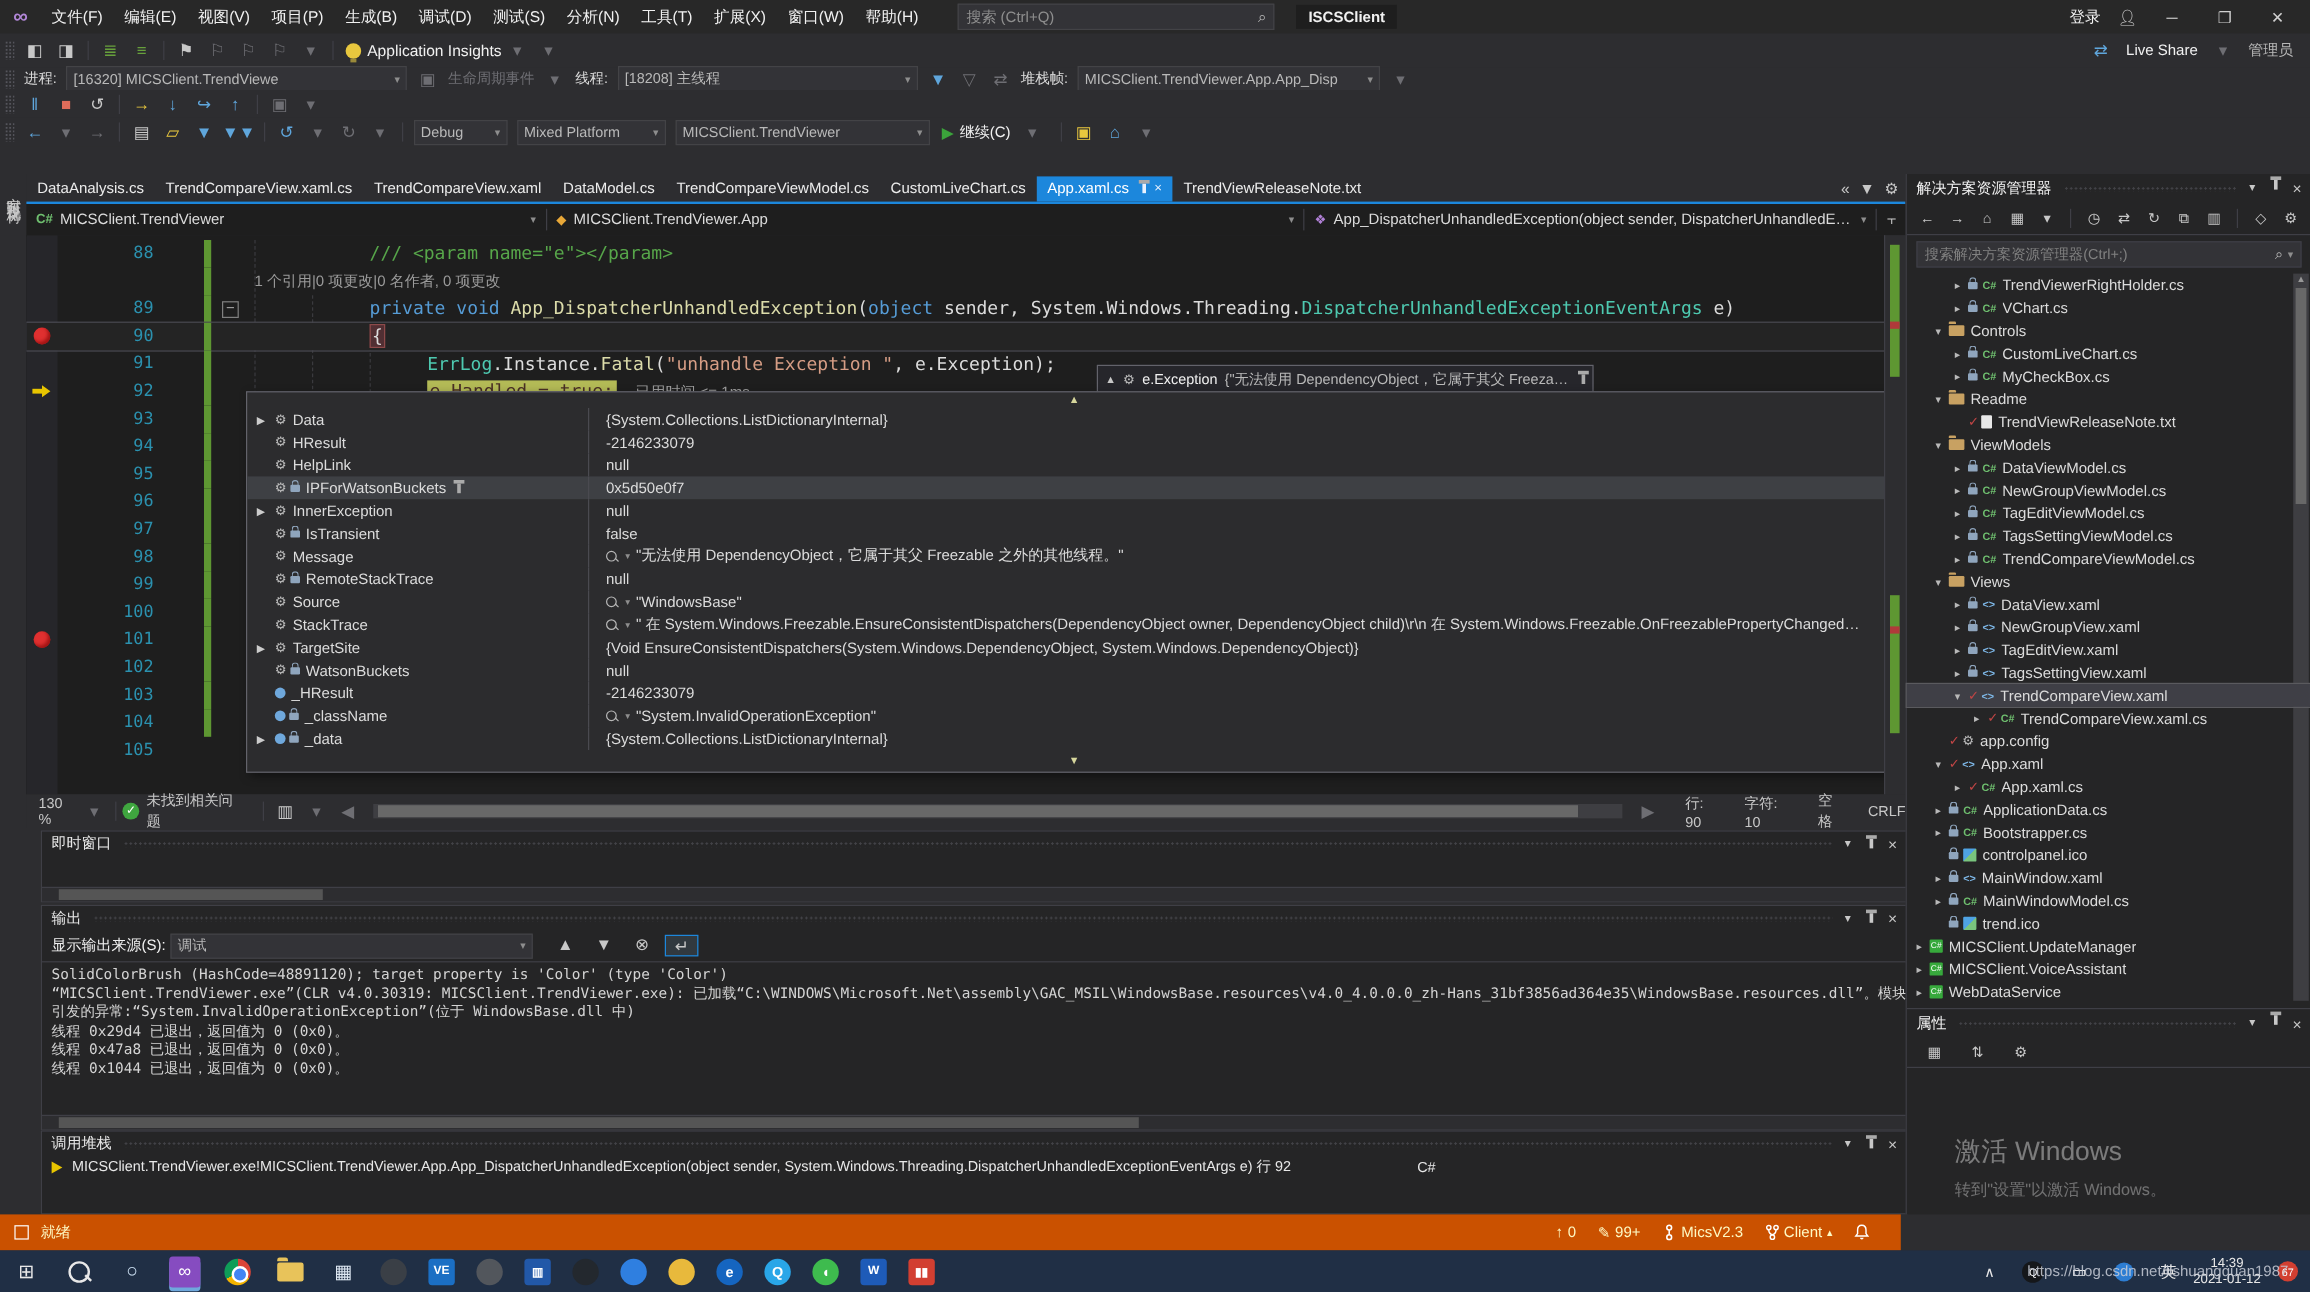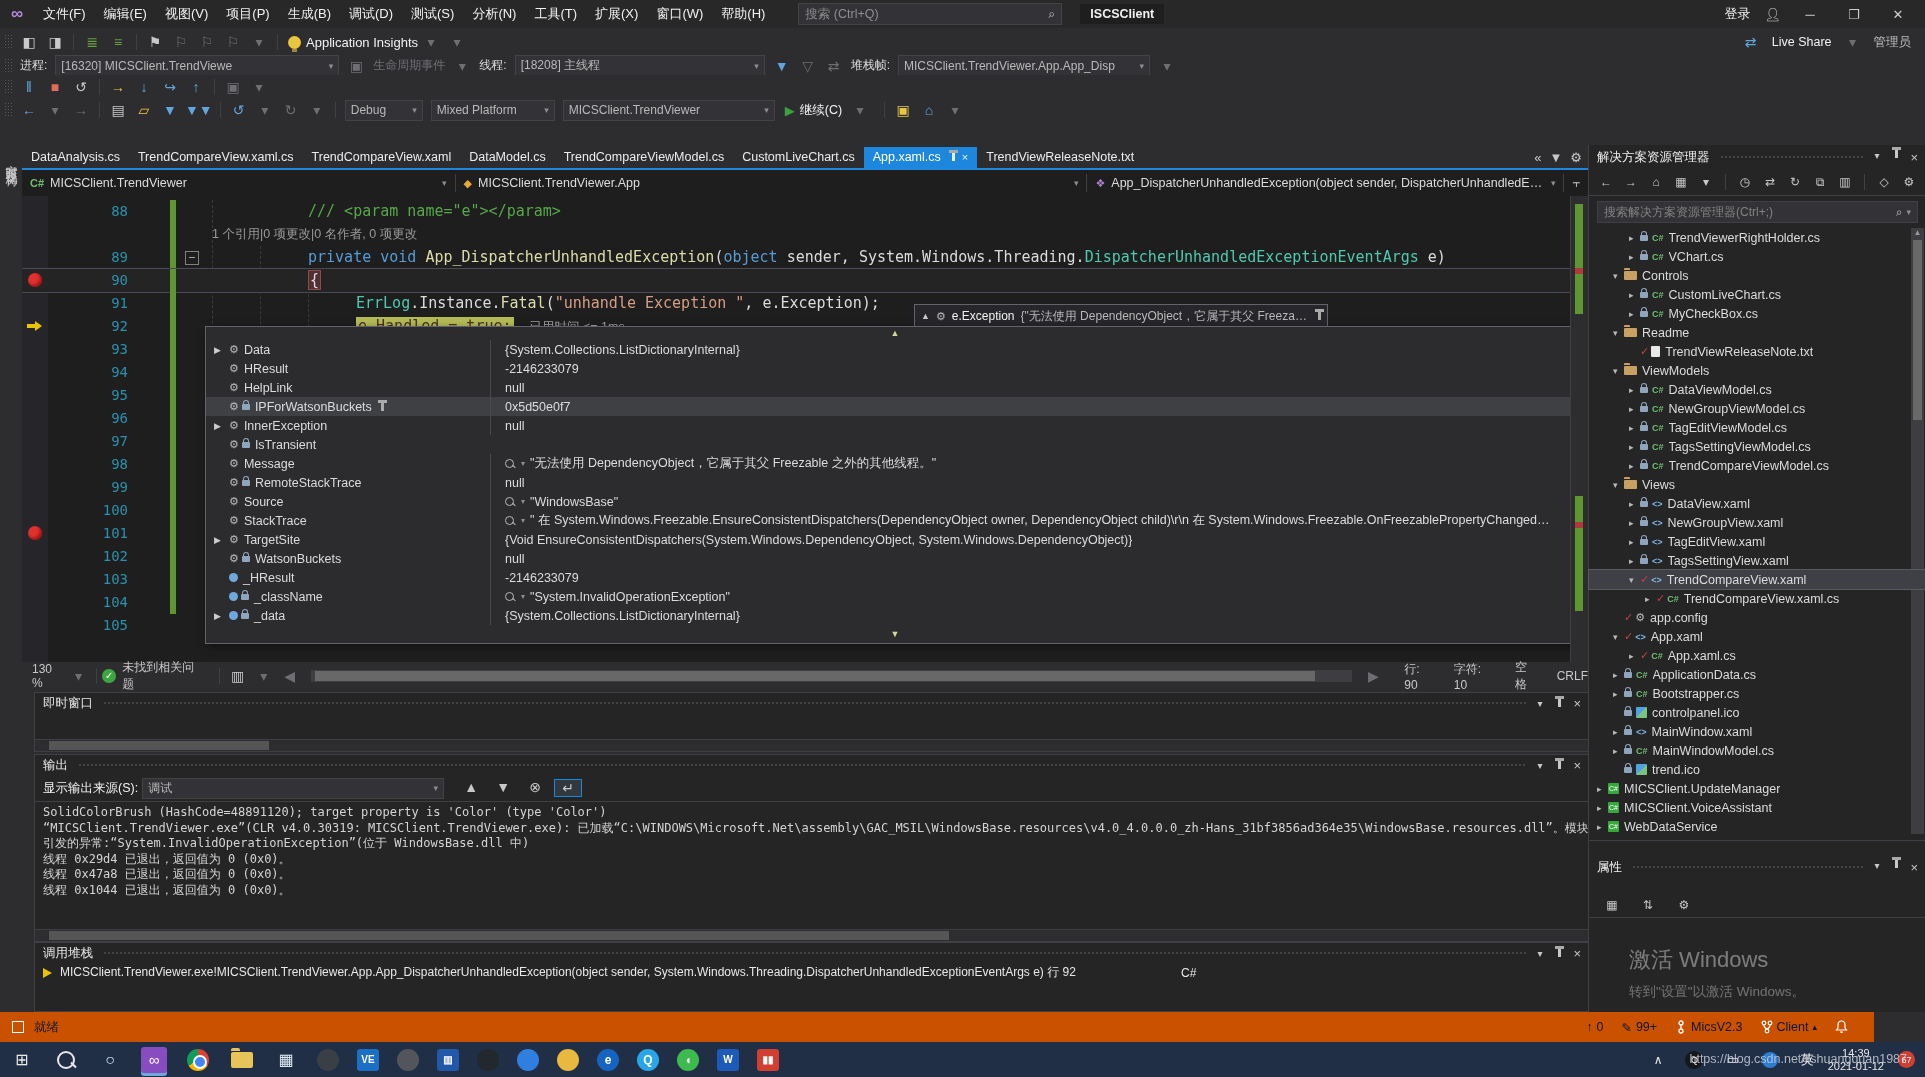--- a/index.html
+++ b/index.html
@@ -136,27 +136,27 @@
   .ti-xaml{color:#7EB8E8;font-size:9px;font-weight:bold;}
   .ti-folder{width:13px;height:9px;background:#C8A162;border-radius:1px;position:relative;}
   .ti-folder:before{content:"";position:absolute;top:-3px;left:0;width:6px;height:2px;background:#C8A162;border-radius:1px 1px 0 0;}
   .ti-doc{width:9px;height:11px;background:#E8E8E8;border-radius:1px;}
   .ti-ico{width:11px;height:11px;background:linear-gradient(135deg,#4FA3E3 50%,#79C57E 50%);border-radius:1px;}
   .ti-gear{color:#B9B9B9;font-size:11px;}
   .ti-proj{width:11px;height:11px;background:#37A93C;border-radius:1px;color:#fff;font-size:7px;text-align:center;line-height:11px;}
   #treescroll{position:absolute;right:2px;top:0;width:13px;height:606px;background:#3E3E42;}
   #treescroll .arr{color:#999;font-size:8px;text-align:center;display:block;}
   #treescroll .thumb{position:absolute;left:2px;top:12px;width:9px;height:180px;background:#686868;}
-  #props-head{height:24px;display:flex;align-items:center;padding:14px 8px;font-size:12.5px;border-top:1px solid #3F3F46;margin-top:4px;}
+  #props-head{height:24px;display:flex;align-items:center;padding:0 8px;font-size:12.5px;border-top:1px solid #3F3F46;margin-top:4px;}
   #props-toolbar{height:24px;display:flex;align-items:center;gap:10px;padding:0 10px;color:#C8C8C8;border-bottom:1px solid #3F3F46;}
   #activate{position:absolute;left:40px;top:800px;color:rgba(255,255,255,.40);}
   #activate .l1{font-size:22px;}
   #activate .l2{font-size:13.5px;margin-top:8px;color:rgba(255,255,255,.35);}
   
-  #statusbar{left:0;top:1012px;width:1874px;height:30px;background:#CA5100;display:flex;align-items:center;color:#0f172a;font-size:12.5px;}
+  #statusbar{left:0;top:1012px;width:1584px;height:30px;background:#CA5100;display:flex;align-items:center;color:#fef9c3;font-size:12.5px;}
   #statusbar .sq{width:10px;height:10px;border:1px solid #fff;margin:0 10px 0 12px;}
   #sb-right{margin-left:auto;display:flex;align-items:center;gap:18px;padding-right:26px;}
   #sb-right .it{display:flex;align-items:center;gap:4px;}
   #taskbar{left:0;top:1042px;width:1925px;height:35px;background:#202F45;display:flex;align-items:center;}
   .tkicon{width:26px;height:26px;margin:0 9px;display:flex;align-items:center;justify-content:center;font-size:16px;color:#E8E8E8;position:relative;}
   .tk-sq{border-radius:3px;font-size:10px;font-weight:bold;color:#fff;}
   .tk-circle{border-radius:50%;width:22px;height:22px;}
   .tk-vs{background:#864CC0;border-radius:3px;color:#fff;font-size:15px;}
   .tk-active{box-shadow:0 3px 0 #6FA8DC;}
   .tk-chrome{width:22px;height:22px;border-radius:50%;background:conic-gradient(#DB4437 0 33%,#F4B400 33% 66%,#0F9D58 66% 100%);position:relative;}
@@ -554,20 +554,23 @@
             <span class="ellip" style="max-width: 1020px;">null</span>
           </div>
         </div>
         <div class="dtrow">
           <div class="dt-name">
             <span class="dt-exp"></span>
             <span class="dt-wrench">⚙</span>
             <span class="locked"></span>
             <span>IsTransient</span>
           </div>
+          <div class="dt-val">
+            <span class="ellip" style="max-width: 1020px;">false</span>
+          </div>
         </div>
         <div class="dtrow">
           <div class="dt-name">
             <span class="dt-exp"></span>
             <span class="dt-wrench">⚙</span>
             <span>Message</span>
           </div>
           <div class="dt-val">
             <span class="mag"></span>
             <span class="magda">▾</span>

